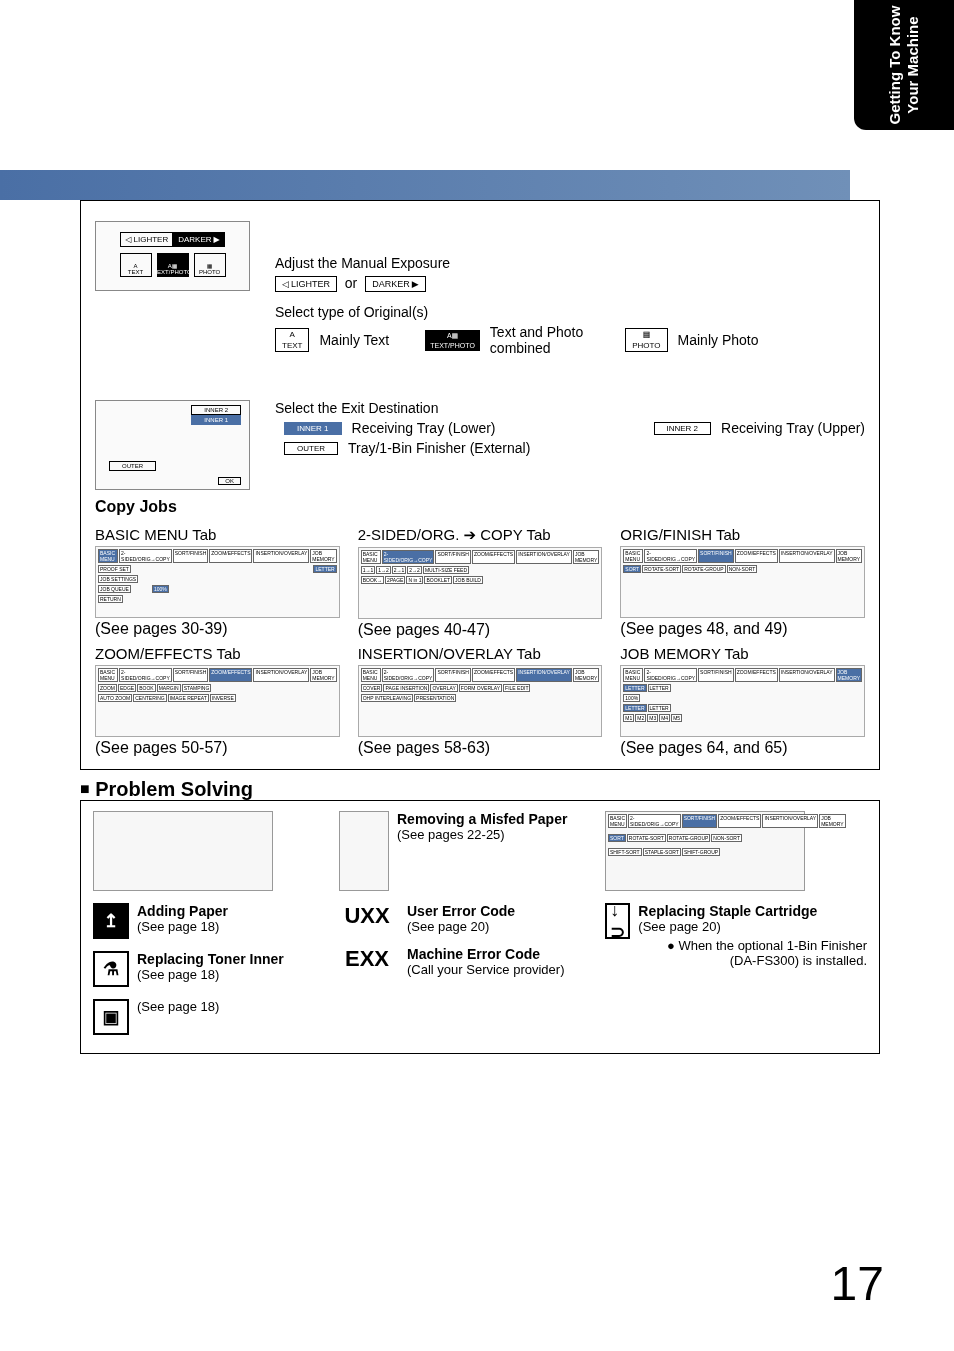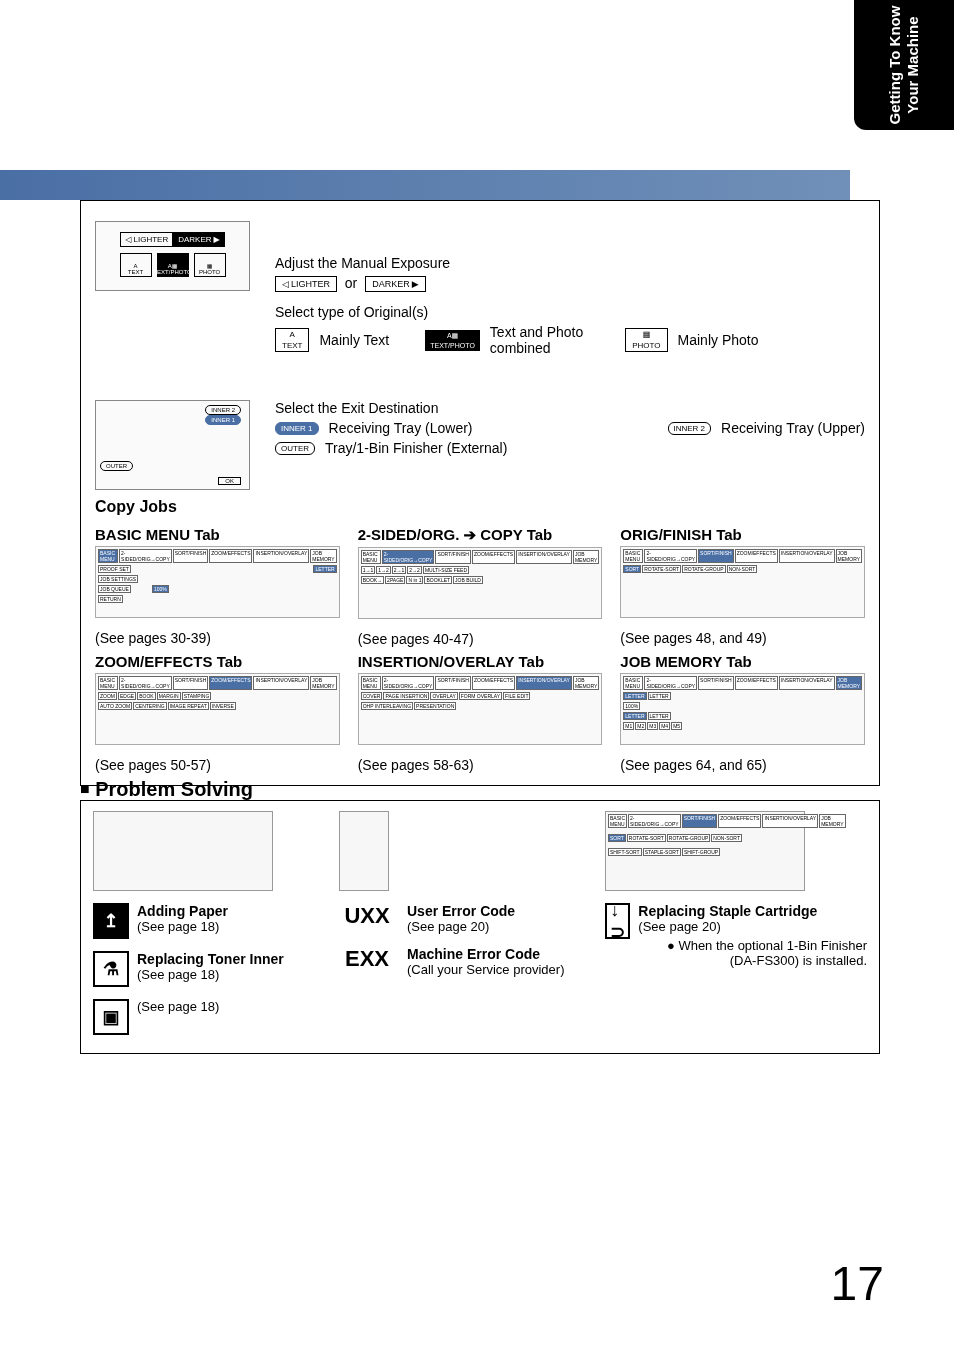--- a/index.html
+++ b/index.html
@@ -87,47 +87,47 @@
   .inline-btn {
     display: inline-flex;
     border: 1px solid #000;
     padding: 2px 6px;
     font-size: 9px;
     vertical-align: middle;
     align-items: center;
     gap: 2px;
     margin-right: 4px;
   }
-  .inline-btn.pill { border-radius: 6px; padding: 1px 5px; font-size: 8px;}
+  .inline-btn.pill { border-radius: 0; padding: 1px 12px; font-size: 8px; margin-left: 9px;}
   .inline-btn.dark { background:#4a6fa5; color:#fff; border-color:#4a6fa5;}
   .sep { height: 8px; }
   .caption-bold { font-weight: bold; font-size: 16px; margin-top: 6px; }
   .row2 { display:flex; margin-bottom:10px;}
   .row2 .panel-left .panel-placeholder{ height:80px;}
   .exit-list { flex:1; font-size:14px;}
   .exit-row { display:flex; align-items:center; margin-bottom:4px; gap:6px;}
   .note { font-size:13px; margin-top:4px; padding-left:10px; text-indent:-8px;}
   .tabs-grid {
     display: grid;
     grid-template-columns: 1fr 1fr 1fr;
     column-gap: 18px;
     row-gap: 6px;
     margin-top: 8px;
   }
   .tab-col {}
-  .tab-title { font-weight: bold; font-size: 15px; margin-bottom: 3px; }
+  .tab-title { font-weight: normal; font-size: 15px; margin-bottom: 3px; }
   .tab-panel {
     border: 1px solid #aaa;
     height: 72px;
     background: #f9f9f9;
     font-size: 5px;
     padding: 2px;
     overflow: hidden;
   }
-  .tab-ref { font-size: 14px; margin-top: 12px; }
+  .tab-ref { font-size: 16px; margin-top: 2px; }
 
   
   .ps-header {
     position: absolute;
     left: 80px;
     top: 778px;
     font-size: 20px;
     font-weight: bold;
   }
   .ps-header .sq { font-size: 16px; vertical-align: 2px;}
@@ -458,20 +458,24 @@
         <div class="ps-icon">▣</div>
         <div class="ps-text">
           <div>(See page 18)</div>
         </div>
       </div>
     </div>
 
     <div class="ps-col b">
       <div style="display:flex;gap:8px;align-items:flex-start;">
         <div class="mini-panel sm"></div>
+        <div class="ps-text" style="margin-top:0;">
+          <div class="t">Removing a Misfed Paper</div>
+          <div>(See pages 22-25)</div>
+        </div>
       </div>
       <div class="code-block">
         <div class="code-lbl">UXX</div>
         <div class="ps-text">
           <div class="t">User Error Code</div>
           <div>(See page 20)</div>
         </div>
       </div>
       <div class="code-block">
         <div class="code-lbl">EXX</div>

